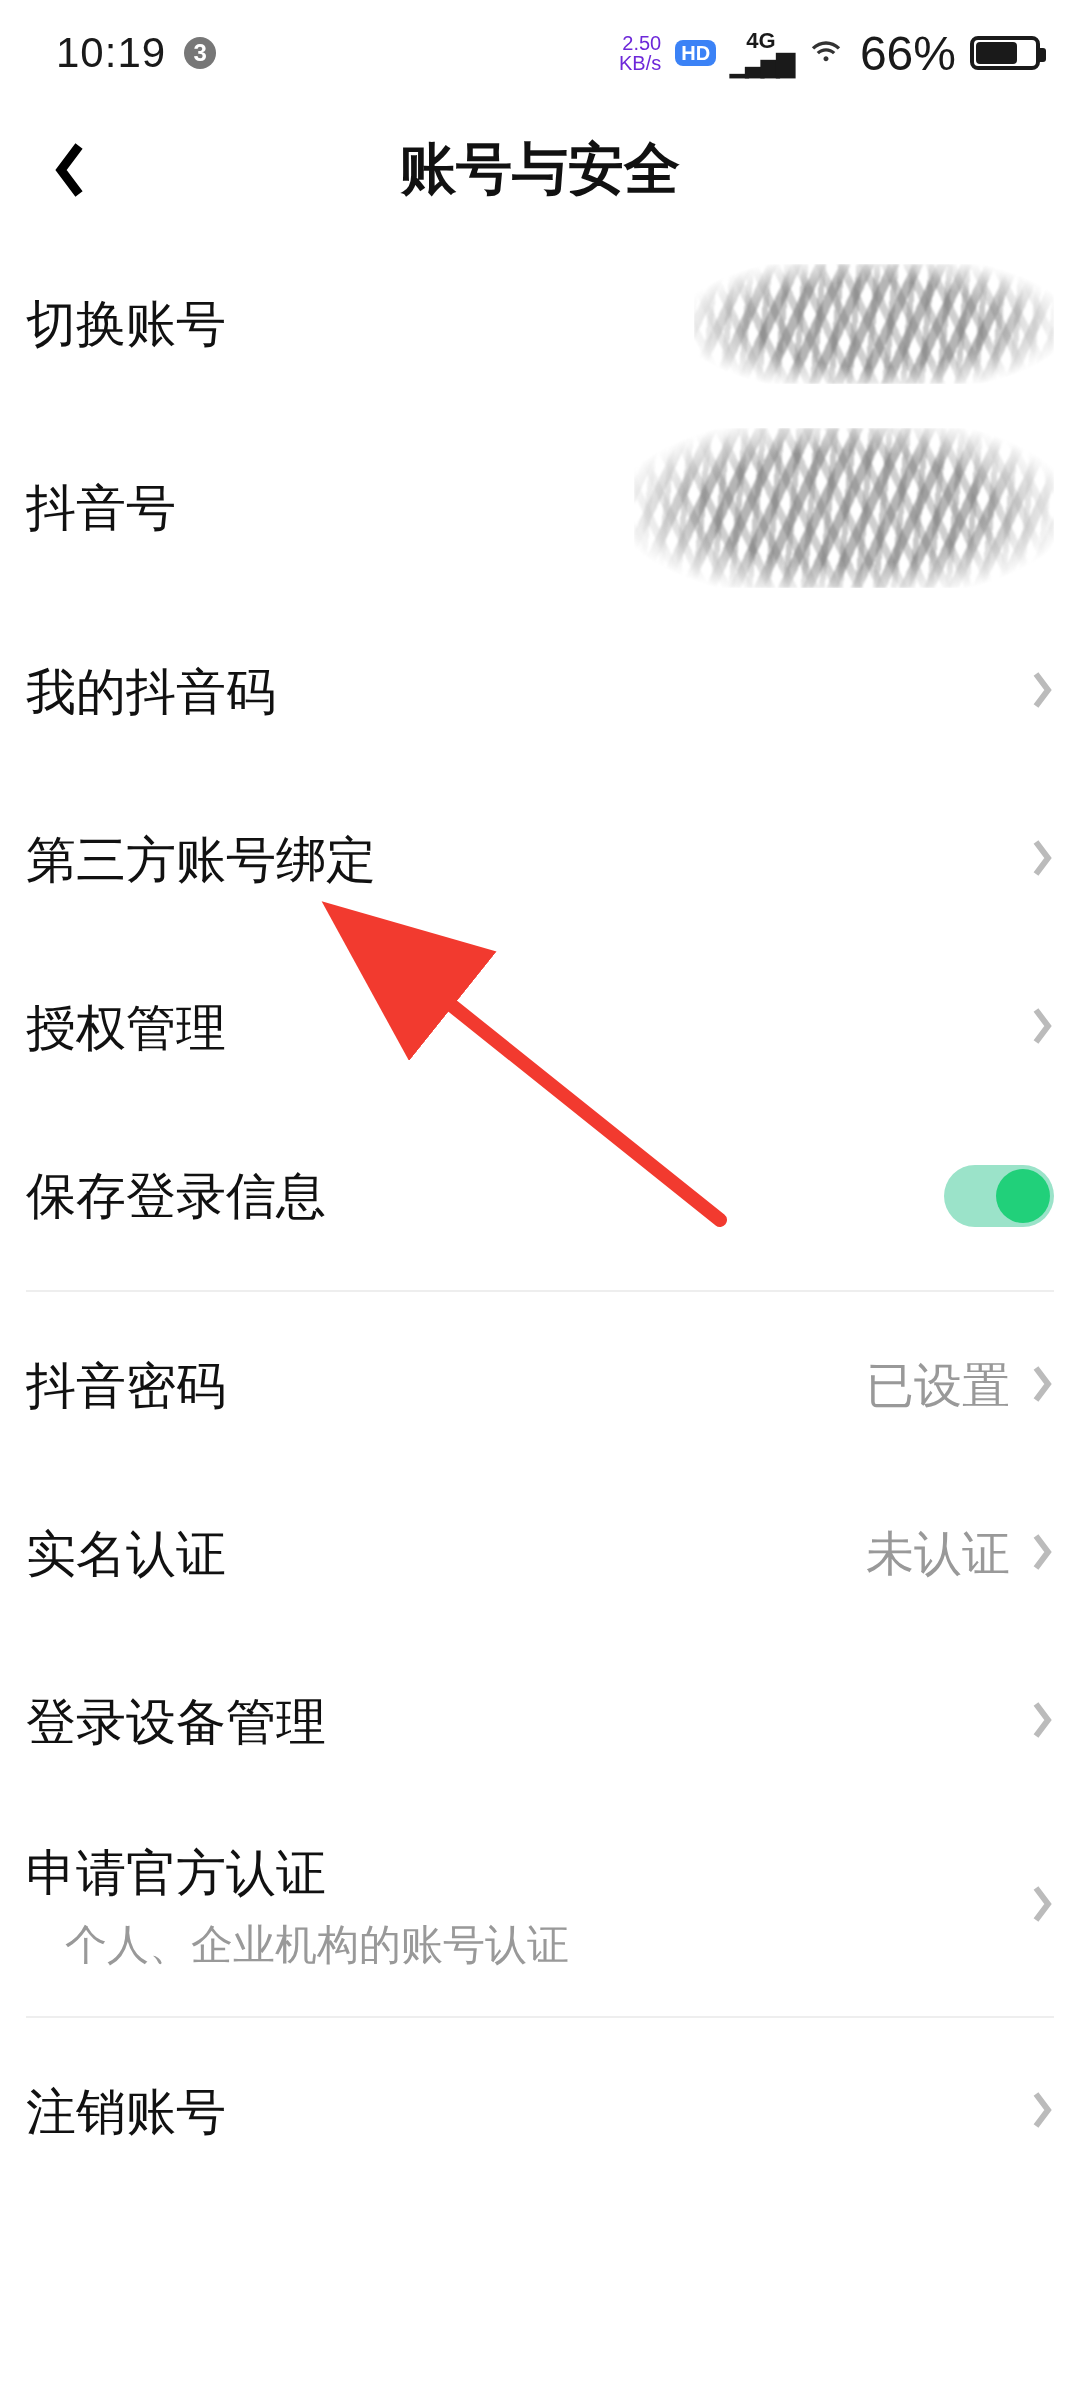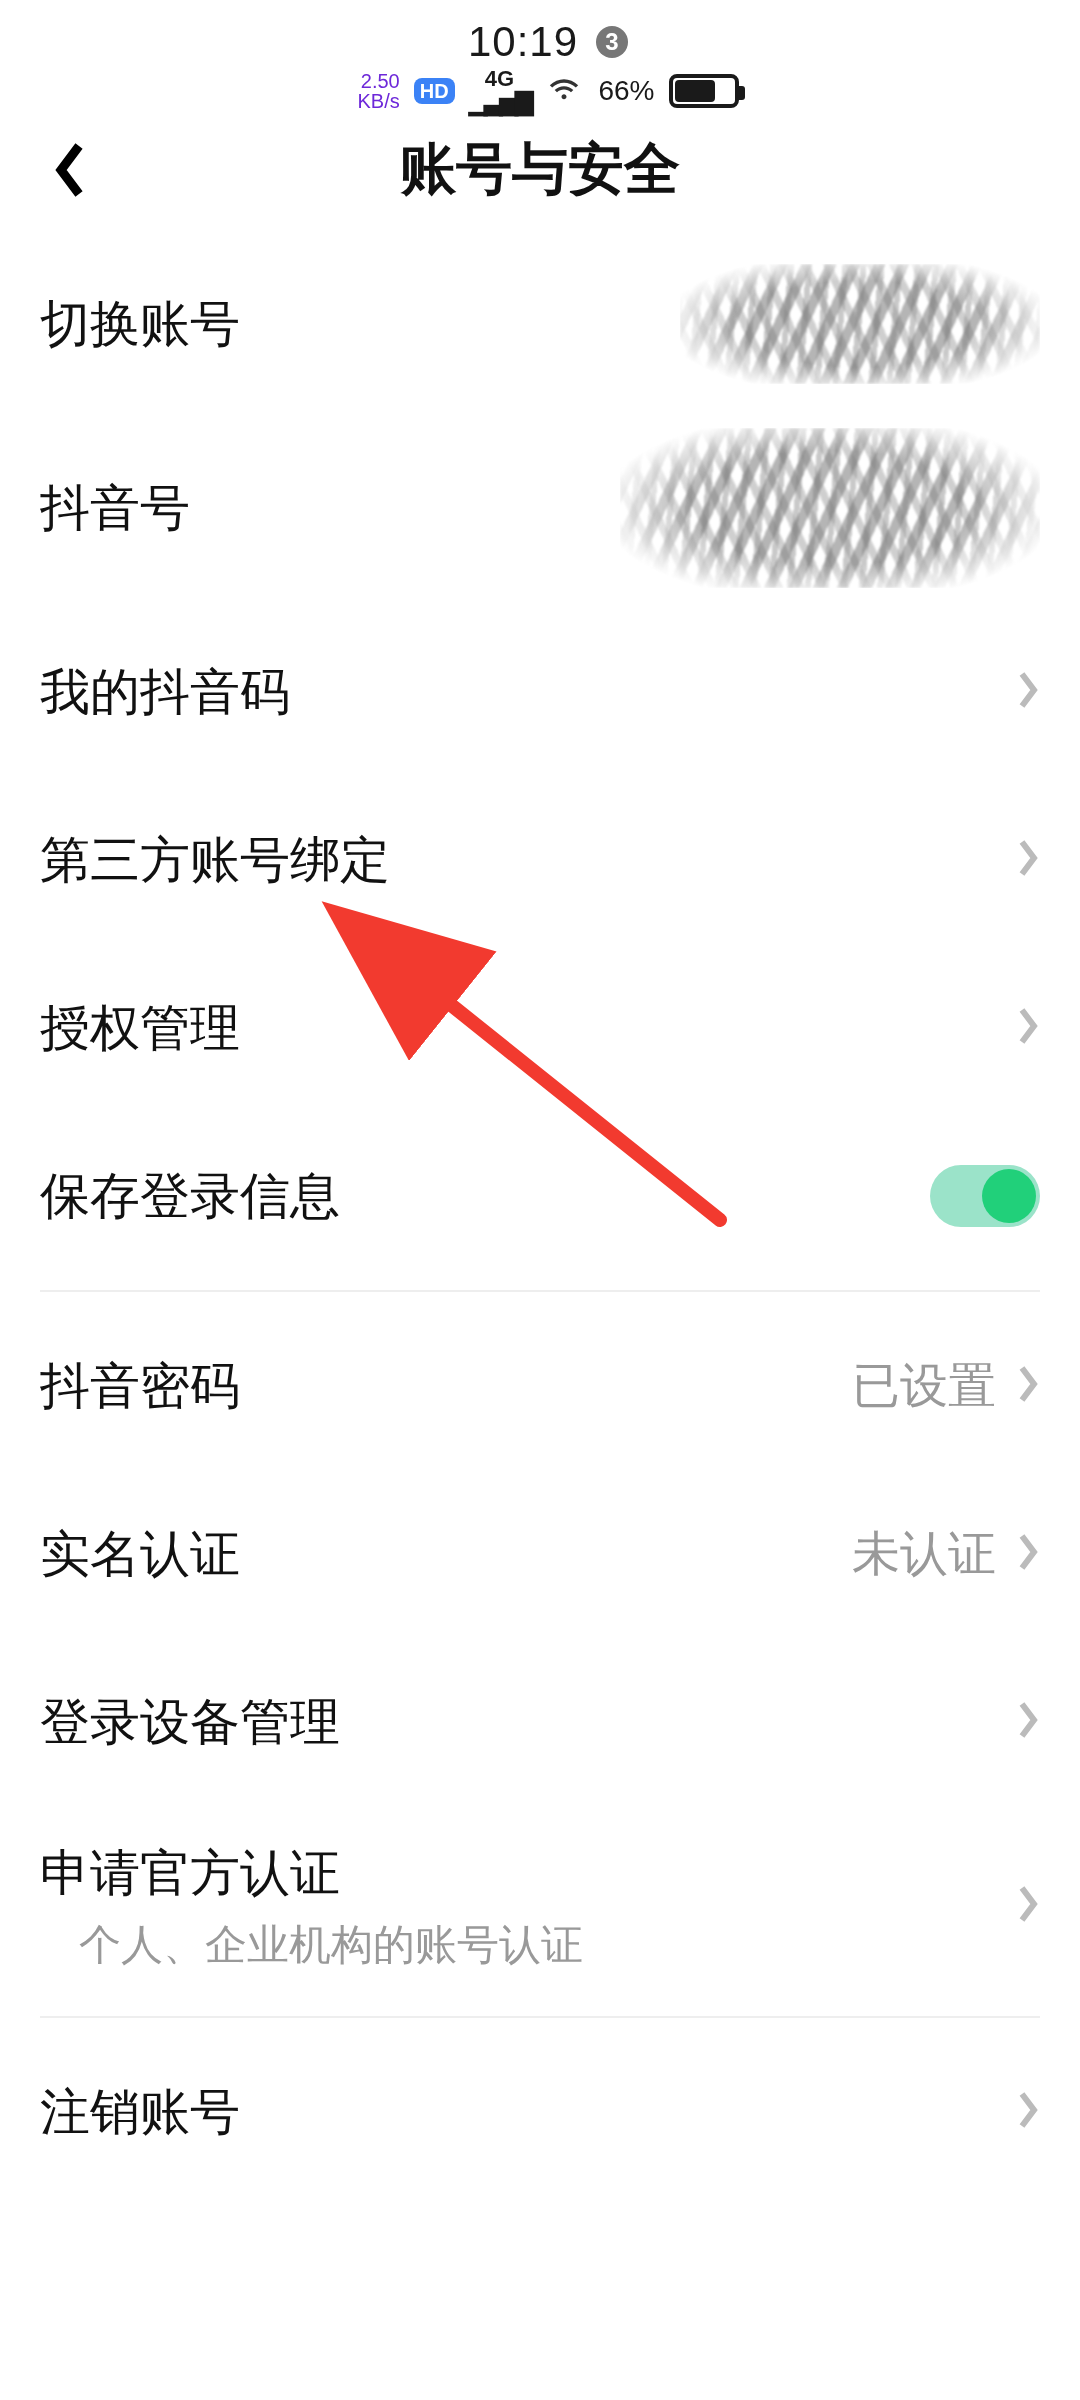--- a/index.html
+++ b/index.html
@@ -15,40 +15,39 @@
 
   
   .status-bar {
     display: flex;
     align-items: center;
     justify-content: space-between;
     padding: 18px 40px 12px 56px;
     font-size: 42px;
     color: #1a1a1a;
     height: 100px;
-    flex-direction: column;
   }
   .status-left { display: flex; align-items: center; gap: 18px; }
   .status-time { font-weight: 500; letter-spacing: 1px; }
   .status-badge {
     width: 32px; height: 32px; border-radius: 50%;
     background: #777; color: #fff;
     display: flex; align-items: center; justify-content: center;
     font-size: 24px; font-weight: 600;
   }
   .status-right { display: flex; align-items: center; gap: 14px; }
   .kb-rate { font-size: 20px; line-height: 1; text-align: right; color:#6d28d9; }
   .hd-badge {
     font-size: 20px; font-weight: 700; background:#3b82f6; color:#fff;
     border-radius: 8px; padding: 3px 6px; line-height:1;
   }
   .sig-4g { font-size: 22px; font-weight: 700; line-height:1; display:flex; flex-direction:column; align-items:center; }
   .sig-4g .bars { font-size: 24px; letter-spacing:-3px; }
   .wifi-icon svg { width: 40px; height: 40px; }
-  .battery-pct { font-size: 28px; }
+  .battery-pct { font-size: 48px; }
   .battery-icon {
     width: 70px; height: 34px; border: 4px solid #1a1a1a; border-radius: 8px;
     position: relative; display:inline-block;
   }
   .battery-icon::after {
     content:""; position:absolute; right:-10px; top:8px; width:6px; height:14px;
     background:#1a1a1a; border-radius: 0 3px 3px 0;
   }
   .battery-fill { position:absolute; left:2px; top:2px; bottom:2px; width:66%; background:#1a1a1a; border-radius:4px; }
 
@@ -63,21 +62,21 @@
   .back-btn {
     position: absolute;
     left: 40px; top: 50%; transform: translateY(-50%);
     width: 60px; height: 60px;
     display:flex; align-items:center; justify-content:center;
   }
   .back-btn svg { width: 38px; height: 60px; stroke:#000; stroke-width:6; fill:none; }
   .page-title { font-size: 56px; font-weight: 700; }
 
   
-  .settings-list { padding: 0 40px; }
+  .settings-list { padding: 0 26px; }
   .row {
     display: flex;
     align-items: center;
     justify-content: space-between;
     min-height: 168px;
     padding: 20px 0;
   }
   .row-label { font-size: 50px; font-weight: 500; color:#111; }
   .row-sub   { font-size: 42px; color:#999; margin-top: 10px; margin-left: 39px; }
   .row-left  { display:flex; flex-direction:column; }

